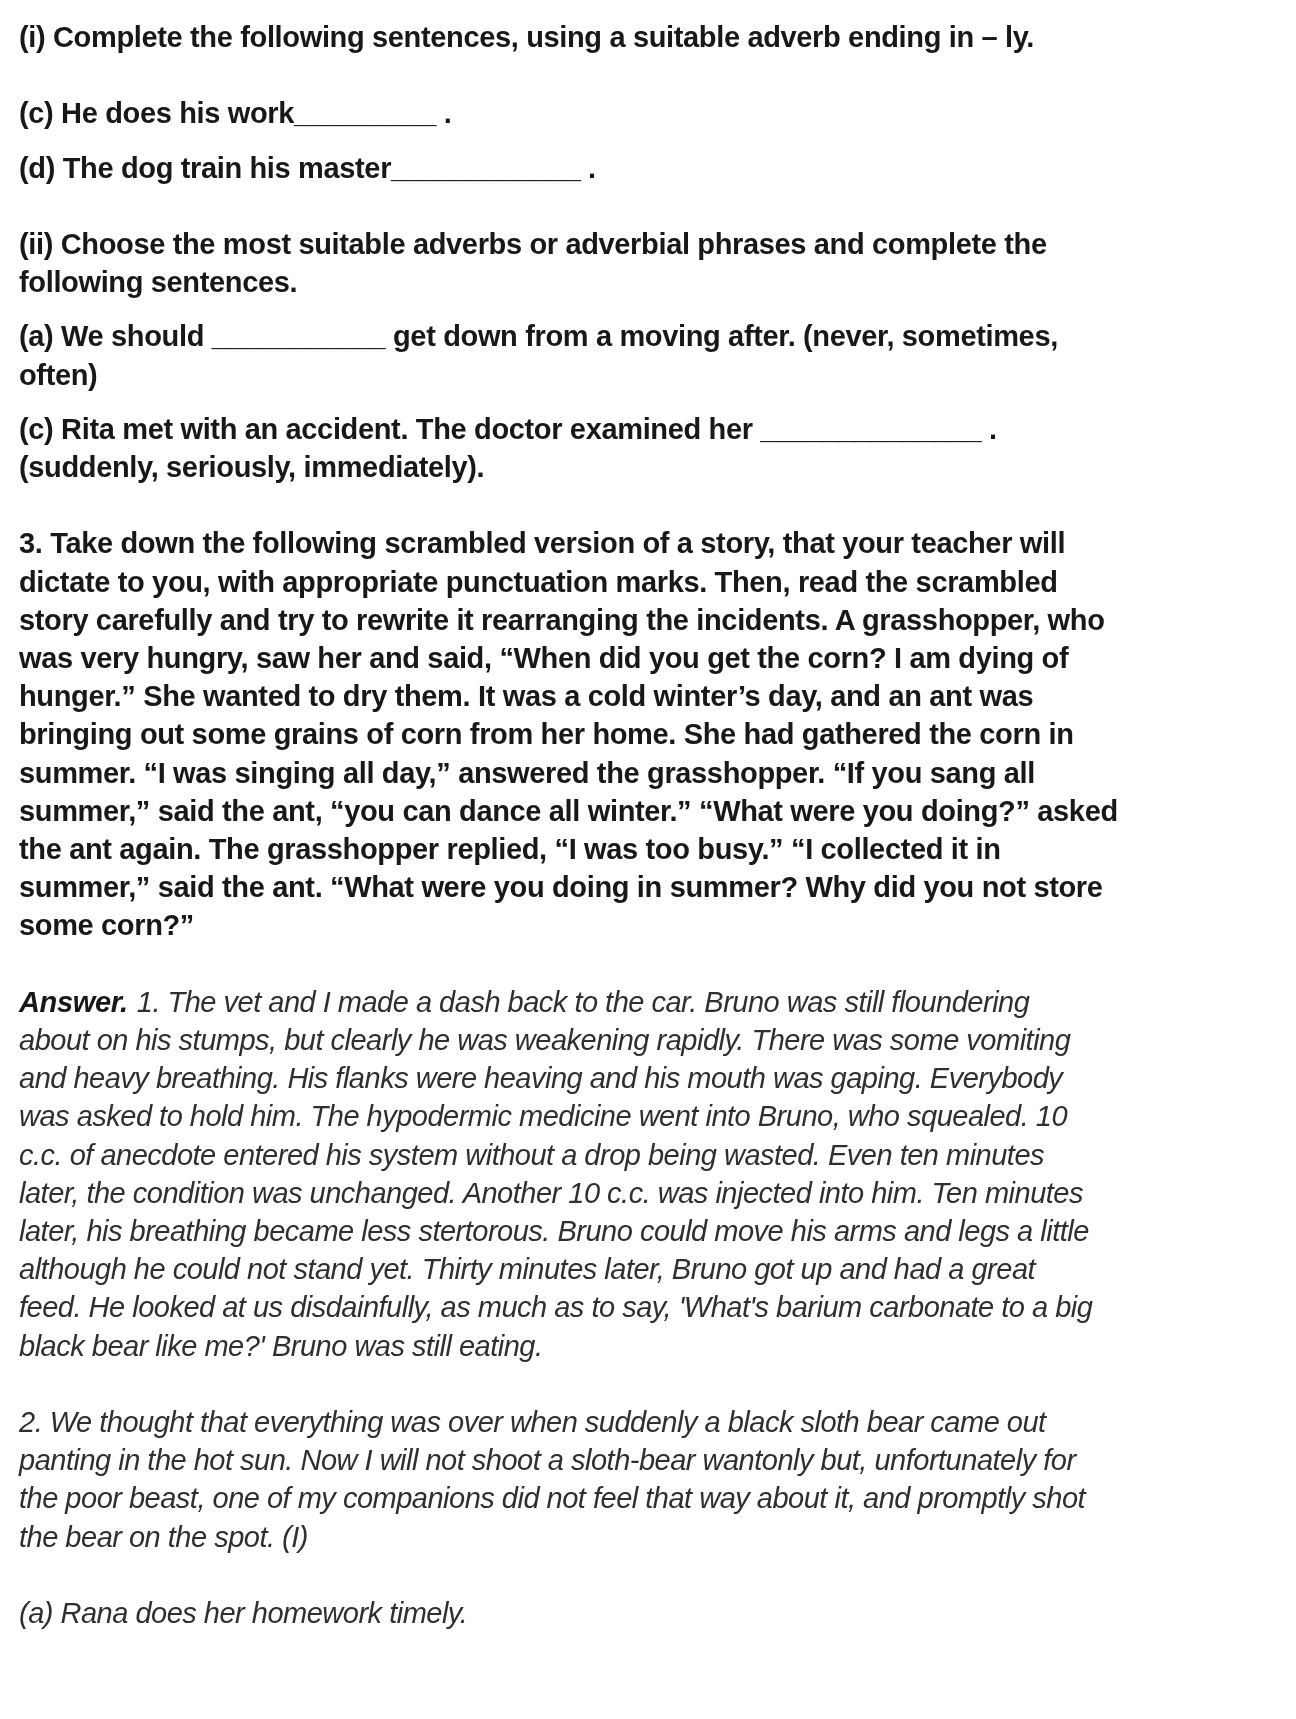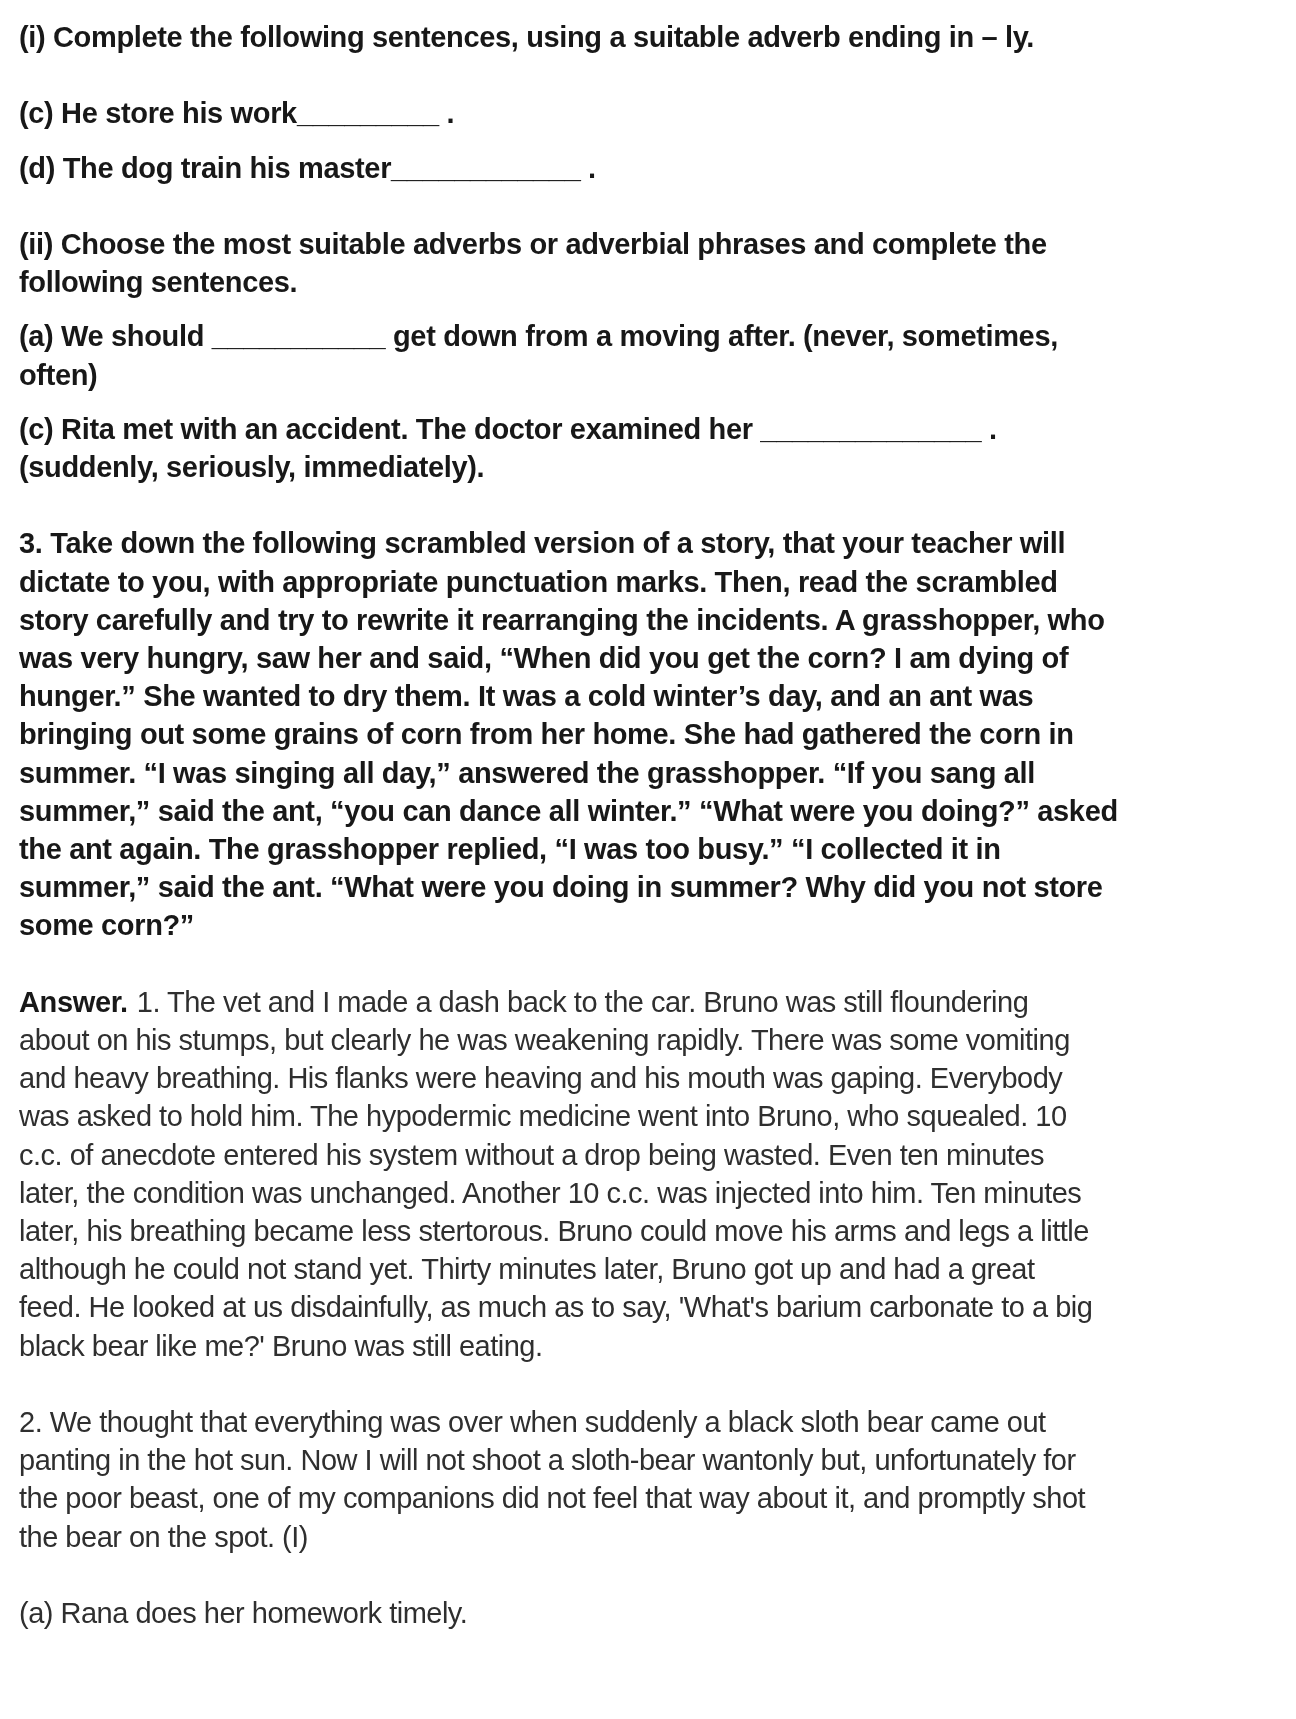--- a/index.html
+++ b/index.html
@@ -11,32 +11,32 @@
     font-family:"Liberation Sans", sans-serif;
   }
   .doc {
     padding:2px 0 0 3px;
     color:var(--ink);
     font-size:29px;
     line-height:38.2px;
   }
   p { margin:16px; white-space:pre; }
   .b { font-weight:700; color:var(--ink-bold); letter-spacing:-0.35px; }
-  .r { font-weight:400; color:var(--ink); letter-spacing:-0.5px; }
+  .r { font-weight:400; color:var(--ink); letter-spacing:-0.5px;font-style:italic; }
   .gap { margin-top:38.2px; }
   .ans-label { margin-right:9px; }
 </style>
 </head>
 <body>
 
 <main class="doc">
   <section>
     <p class="b">(i) Complete the following sentences, using a suitable adverb ending in – ly.</p>
     <div class="gap">
-        <p class="b">(c) He store his work_________ .</p>
+        <p class="b">(c) He does his work_________ .</p>
         <p class="b">(d) The dog train his master____________ .</p>
       </div>
   </section>
 
   <section>
     <p class="b gap">(ii) Choose the most suitable adverbs or adverbial phrases and complete the
 following sentences.</p>
     <div>
         <p class="b">(a) We should ___________ get down from a moving after. (never, sometimes,
 often)</p>

